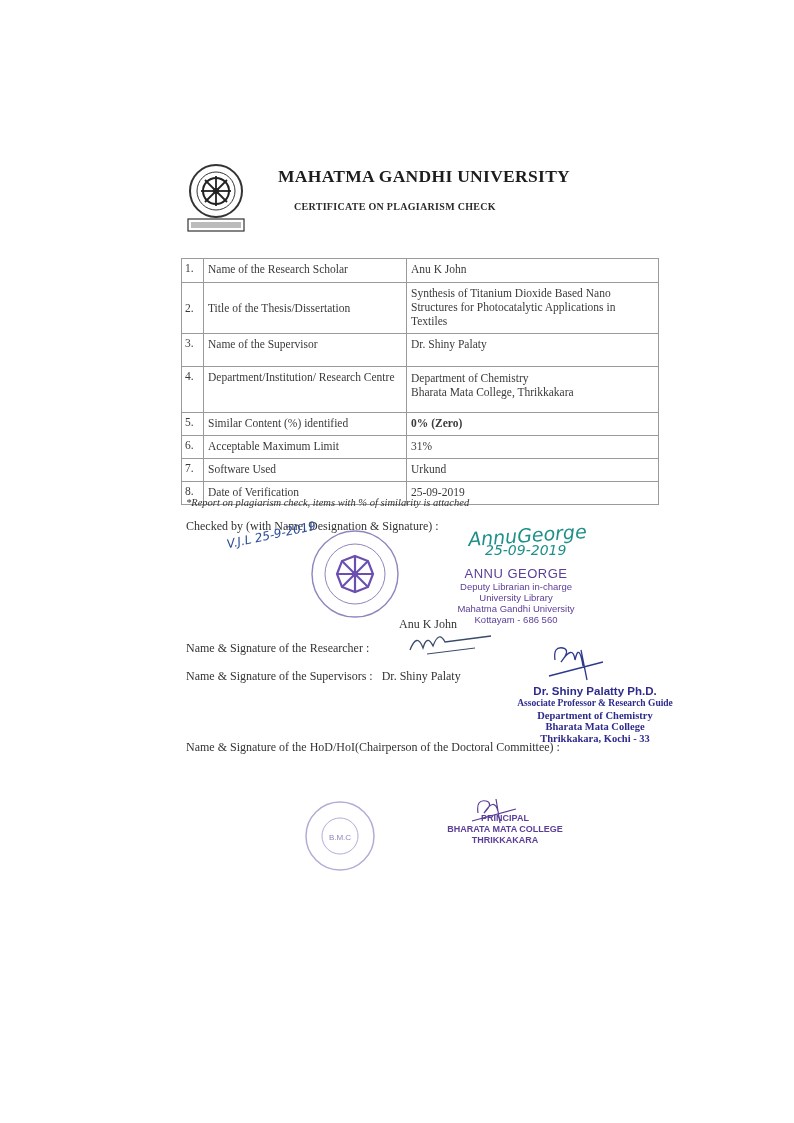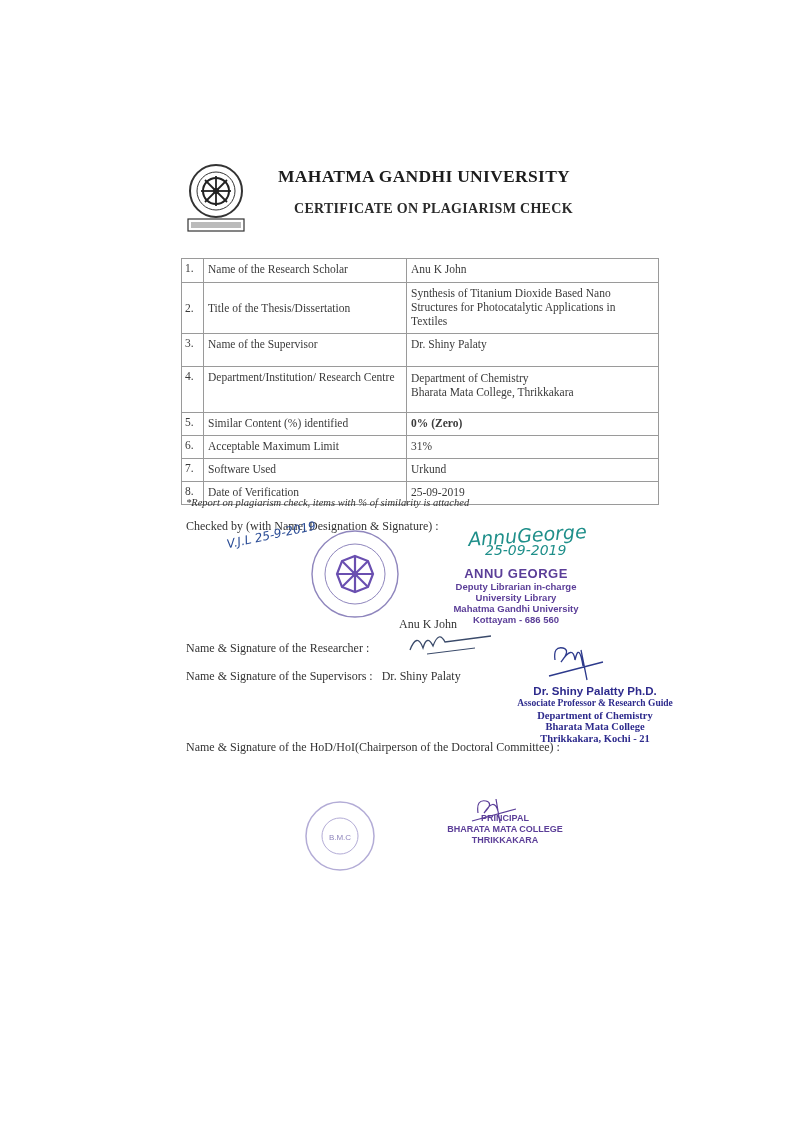--- a/index.html
+++ b/index.html
@@ -3,21 +3,21 @@
 <meta charset="utf-8">
 <style>
   html, body { margin:0; padding:0; }
   body { width:794px; height:1123px; background:#ffffff; position:relative; overflow:hidden;
          font-family:"Liberation Serif", serif; color:#222; }
   .abs { position:absolute; }
 
   
   .logo { left:183px; top:163px; width:66px; height:72px; }
   .uni-title { left:278px; top:166px; font-size:17.5px; font-weight:bold; letter-spacing:0.3px; color:#1d1d1d; }
-  .cert-title { left:294px; top:201px; font-size:14px; font-weight:bold; letter-spacing:0.3px; color:#2a2a2a; }
+  .cert-title { left:294px; top:201px; font-size:10px; font-weight:bold; letter-spacing:0.3px; color:#2a2a2a; }
 
   
   .tbl { left:181px; top:258px; width:478px; border-collapse:collapse; font-size:11.5px; color:#3a3a3a; }
   .tbl td { border:1px solid #9a9a9a; padding:3px 4px; vertical-align:top; line-height:14px; }
   .tbl td.num { width:15px; padding:2px 3px; }
   .tbl td.lbl { width:194px; }
   .tbl td.val { }
   .tbl tr.r1 td { height:17px; }
   .tbl tr.r2 td { height:44px;margin-left:39px; }
   .tbl tr.r2 td.num, .tbl tr.r2 td.lbl { vertical-align:middle; }
@@ -33,21 +33,21 @@
   .checked { left:186px; top:519px; }
   .researcher { left:186px; top:617px;margin-top:24px; }
   .researcher-name { left:399px; top:617px; }
   .supervisors { left:186px; top:669px; }
   .hod { left:186px; top:740px; }
 
   .hand { font-family:"DejaVu Sans", sans-serif; font-style:italic; color:#1f8f8a; }
   .sig-annu { left:468px; top:524px; font-size:19px; transform:rotate(-4deg); }
   .sig-annu-date { left:485px; top:542px; font-size:14px; }
   .stamp-annu { left:430px; top:567px; width:172px; text-align:center; font-family:"Liberation Sans", sans-serif;
-                color:#5b3e98; font-weight:bold; line-height:11px; }
+                color:#5b3e98; font-weight:normal; line-height:11px; }
   .stamp-annu .big { font-size:13px; letter-spacing:0.5px; line-height:14px; }
   .stamp-annu .small { font-size:9.5px; }
 
   .initials { left:226px; top:528px; font-size:12px; color:#2a4c96; font-family:"DejaVu Sans", sans-serif; font-style:italic; transform:rotate(-12deg); }
 
   .seal-mgu { left:306px; top:528px; width:98px; height:92px; }
   .sig-researcher { left:405px; top:628px; width:90px; height:30px; }
   .sig-supervisor { left:545px; top:640px; width:60px; height:46px; }
   .stamp-sup { left:510px; top:685px; width:170px; text-align:center; color:#2d2a8c; font-weight:bold; font-family:"Liberation Serif", serif; line-height:11.5px; }
   .stamp-sup .big { font-family:"Liberation Sans", sans-serif; font-size:11.5px; line-height:13px; }
@@ -172,21 +172,21 @@
 <div class="abs sig-supervisor">
   <svg width="60" height="46" viewBox="0 0 60 46">
     <path d="M10 20 Q8 6 18 8 Q26 10 16 22 Q28 4 30 20 Q34 2 38 26 M36 10 L42 40 M4 36 L58 22" fill="none" stroke="#2d3a8c" stroke-width="1.3"></path>
   </svg>
 </div>
 <div class="abs stamp-sup">
   <div class="big">Dr. Shiny Palatty Ph.D.</div>
   <div class="s">Associate Professor &amp; Research Guide</div>
   <div class="s" style="font-size:10.5px">Department of Chemistry</div>
   <div class="s" style="font-size:10.5px">Bharata Mata College</div>
-  <div class="s" style="font-size:10.5px">Thrikkakara, Kochi - 21</div>
+  <div class="s" style="font-size:10.5px">Thrikkakara, Kochi - 33</div>
 </div>
 
 <div class="abs line-text hod">Name &amp; Signature of the HoD/HoI(Chairperson of the Doctoral Committee) :</div>
 <div class="abs seal-bmc">
   <svg width="74" height="74" viewBox="0 0 74 74">
     <circle cx="37" cy="37" r="34" fill="none" stroke="#b3acd6" stroke-width="1.5"></circle>
     <circle cx="37" cy="37" r="18" fill="none" stroke="#b3acd6" stroke-width="1"></circle>
     <text x="37" y="41" font-size="8" text-anchor="middle" fill="#8f86bd" font-family="Liberation Sans, sans-serif">B.M.C</text>
   </svg>
 </div>

